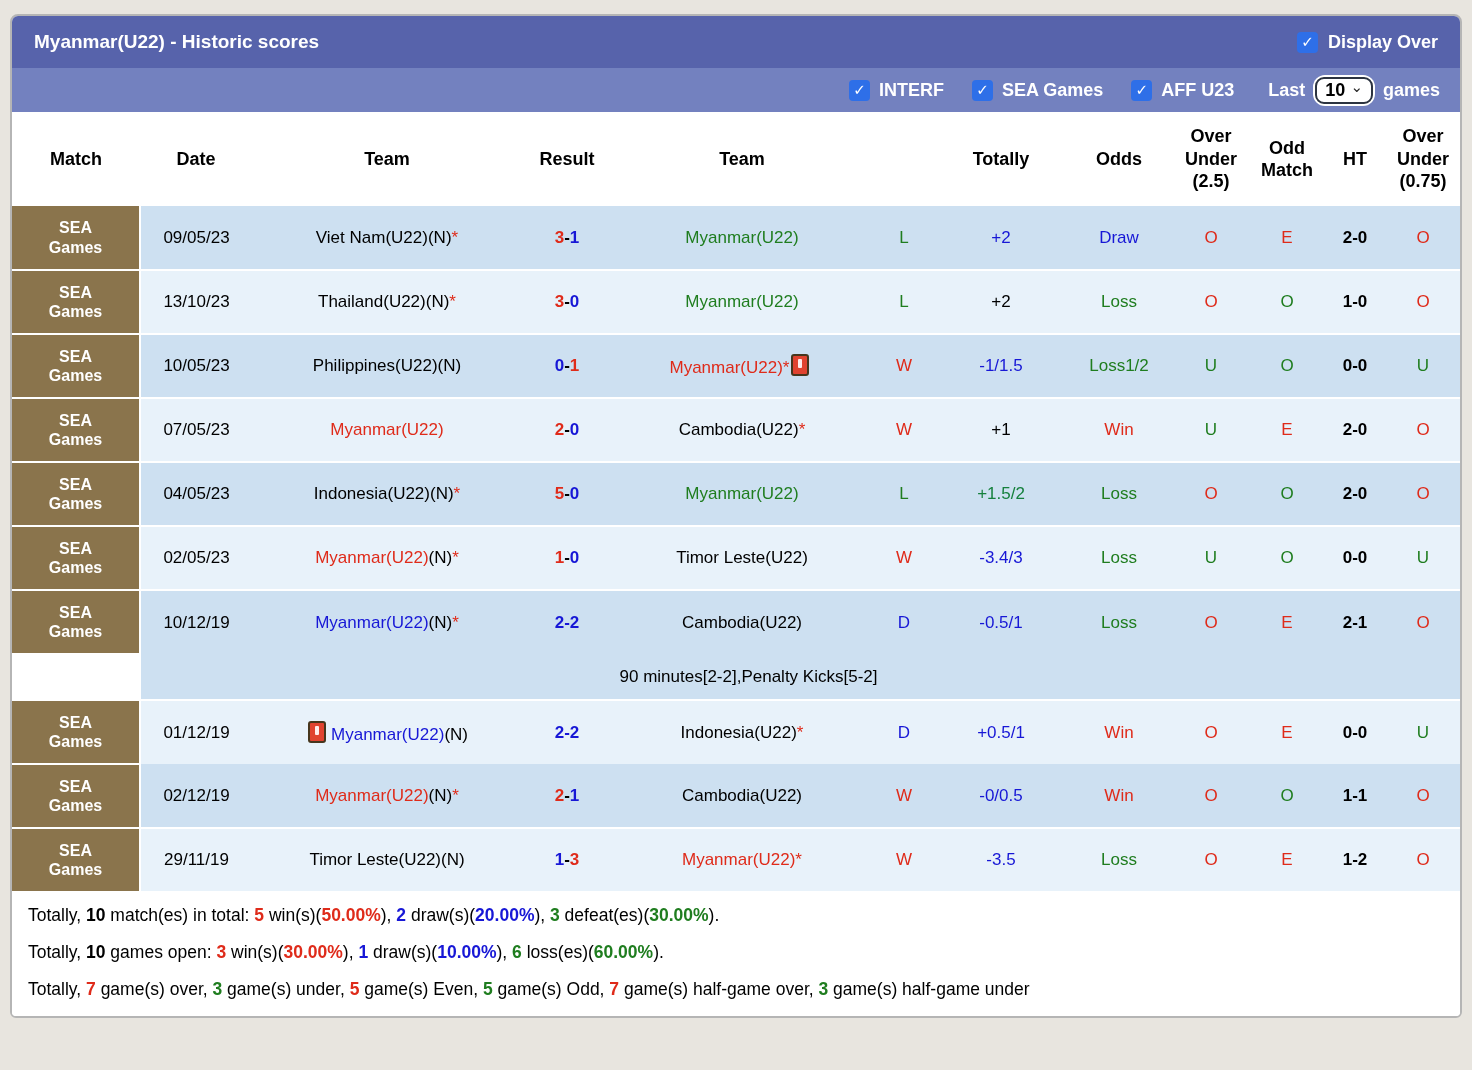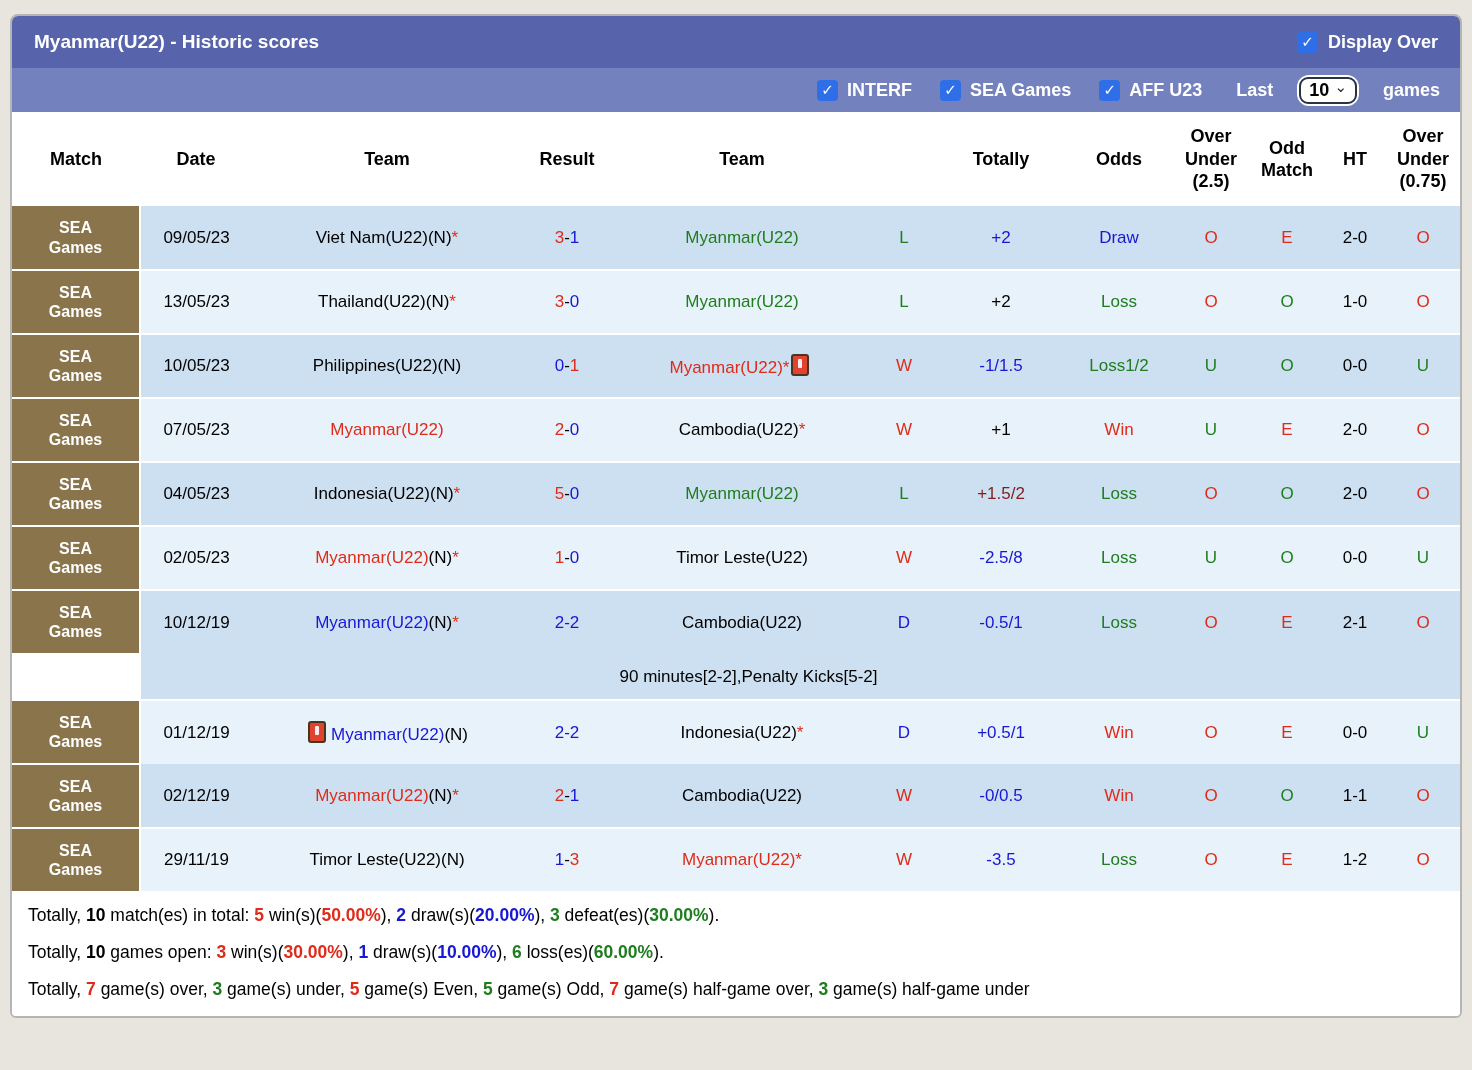--- a/index.html
+++ b/index.html
@@ -23,21 +23,21 @@
     padding:0 22px;font-size:19px;font-weight:bold;
   }
   .title-right{display:flex;align-items:center;gap:10px;font-size:18px;}
   
   .filter-bar{
     height:44px;background:#7381bf;color:#fff;
     display:flex;align-items:center;justify-content:flex-end;
     padding:0 20px;font-size:18px;font-weight:bold;
   }
   .cb-group{display:flex;align-items:center;gap:9px;margin-left:28px;}
-  .last-group{display:flex;align-items:center;gap:24px;margin-left:34px;}
+  .last-group{display:flex;align-items:center;gap:8px;margin-left:34px;}
   .checkbox{
     width:21px;height:21px;background:#2e6fe8;border-radius:4px;
     display:inline-flex;align-items:center;justify-content:center;
     color:#fff;font-size:15px;font-weight:bold;cursor:pointer;flex:0 0 auto;
   }
   .select-outer{background:#fff;border-radius:12px;padding:2px;display:inline-flex;cursor:pointer;}
   .select-inner{
     border:2px solid #2b3340;border-radius:9px;padding:1px 8px;
     display:flex;align-items:center;gap:5px;color:#000;
     font-size:18px;font-weight:bold;background:#fff;
@@ -56,21 +56,21 @@
   tr.dark td{background:#cde0f1;}
   tr.light td{background:#e8f2fa;}
   tbody td.match{
     background:#8a744c;color:#fff;font-weight:bold;font-size:16px;
     line-height:1.2;border-right:2px solid #fff;
   }
   tbody td.match span{display:inline-block;max-width:70px;}
   tbody td.match-empty{background:#ffffff;border-right:2px solid #fff;}
   tr.has-note td{border-bottom-width:0;}
   tr.has-note td.match{border-bottom-width:2px;}
-  td.result-cell,td.ht-cell{font-weight:normal;}
+  td.result-cell,td.ht-cell{font-weight:bold;}
   td.note-cell{padding-right:104px;font-size:17px;}
   .red-card{
     display:inline-block;width:14px;height:18px;background:#e04330;
     border:2px solid #46361d;border-radius:3px;vertical-align:-3px;
     position:relative;margin:0 5px 0 2px;
   }
   .red-card::after{
     content:"";position:absolute;left:50%;top:3px;transform:translateX(-50%);
     width:4px;height:9px;background:#ffecec;border-radius:1px;
   }
@@ -160,21 +160,21 @@
           <td style="color: rgb(31, 125, 31);">L</td>
           <td style="color: rgb(23, 23, 214);">+2</td>
           <td style="color: rgb(23, 23, 214);">Draw</td>
           <td style="color: rgb(223, 43, 26);">O</td>
           <td style="color: rgb(223, 43, 26);">E</td>
           <td class="ht-cell">2-0</td>
           <td style="color: rgb(223, 43, 26);">O</td>
         </tr>
         <tr class="main light">
           <td class="match"><span>SEA Games</span></td>
-          <td>13/05/23</td>
+          <td>13/10/23</td>
           <td><span style="color: rgb(0, 0, 0);">Thailand(U22)</span><span>(N)</span><span style="color: rgb(223, 43, 26);">*</span></td>
           <td class="result-cell"><span style="color: rgb(223, 43, 26);">3</span><span style="color: rgb(0, 0, 0);">-</span><span style="color: rgb(23, 23, 214);">0</span></td>
           <td><span style="color: rgb(31, 125, 31);">Myanmar(U22)</span></td>
           <td style="color: rgb(31, 125, 31);">L</td>
           <td style="color: rgb(0, 0, 0);">+2</td>
           <td style="color: rgb(31, 125, 31);">Loss</td>
           <td style="color: rgb(223, 43, 26);">O</td>
           <td style="color: rgb(31, 125, 31);">O</td>
           <td class="ht-cell">1-0</td>
           <td style="color: rgb(223, 43, 26);">O</td>
@@ -207,35 +207,35 @@
           <td class="ht-cell">2-0</td>
           <td style="color: rgb(223, 43, 26);">O</td>
         </tr>
         <tr class="main dark">
           <td class="match"><span>SEA Games</span></td>
           <td>04/05/23</td>
           <td><span style="color: rgb(0, 0, 0);">Indonesia(U22)</span><span>(N)</span><span style="color: rgb(223, 43, 26);">*</span></td>
           <td class="result-cell"><span style="color: rgb(223, 43, 26);">5</span><span style="color: rgb(0, 0, 0);">-</span><span style="color: rgb(23, 23, 214);">0</span></td>
           <td><span style="color: rgb(31, 125, 31);">Myanmar(U22)</span></td>
           <td style="color: rgb(31, 125, 31);">L</td>
-          <td style="color: #7f1d1d; text-align: center;">+1.5/2</td>
+          <td style="color: #15803d; text-align: center;">+1.5/2</td>
           <td style="color: rgb(31, 125, 31);">Loss</td>
           <td style="color: rgb(223, 43, 26);">O</td>
           <td style="color: rgb(31, 125, 31);">O</td>
           <td class="ht-cell">2-0</td>
           <td style="color: rgb(223, 43, 26);">O</td>
         </tr>
         <tr class="main light">
           <td class="match"><span>SEA Games</span></td>
           <td>02/05/23</td>
           <td><span style="color: rgb(223, 43, 26);">Myanmar(U22)</span><span>(N)</span><span style="color: rgb(223, 43, 26);">*</span></td>
           <td class="result-cell"><span style="color: rgb(223, 43, 26);">1</span><span style="color: rgb(0, 0, 0);">-</span><span style="color: rgb(23, 23, 214);">0</span></td>
           <td><span style="color: rgb(0, 0, 0);">Timor Leste(U22)</span></td>
           <td style="color: rgb(223, 43, 26);">W</td>
-          <td style="color: rgb(23, 23, 214);">-2.5/8</td>
+          <td style="color: rgb(23, 23, 214);">-3.4/3</td>
           <td style="color: rgb(31, 125, 31);">Loss</td>
           <td style="color: rgb(31, 125, 31);">U</td>
           <td style="color: rgb(31, 125, 31);">O</td>
           <td class="ht-cell">0-0</td>
           <td style="color: rgb(31, 125, 31);">U</td>
         </tr>
         <tr class="main dark has-note">
           <td class="match"><span>SEA Games</span></td>
           <td>10/12/19</td>
           <td><span style="color: rgb(23, 23, 214);">Myanmar(U22)</span><span>(N)</span><span style="color: rgb(223, 43, 26);">*</span></td>

